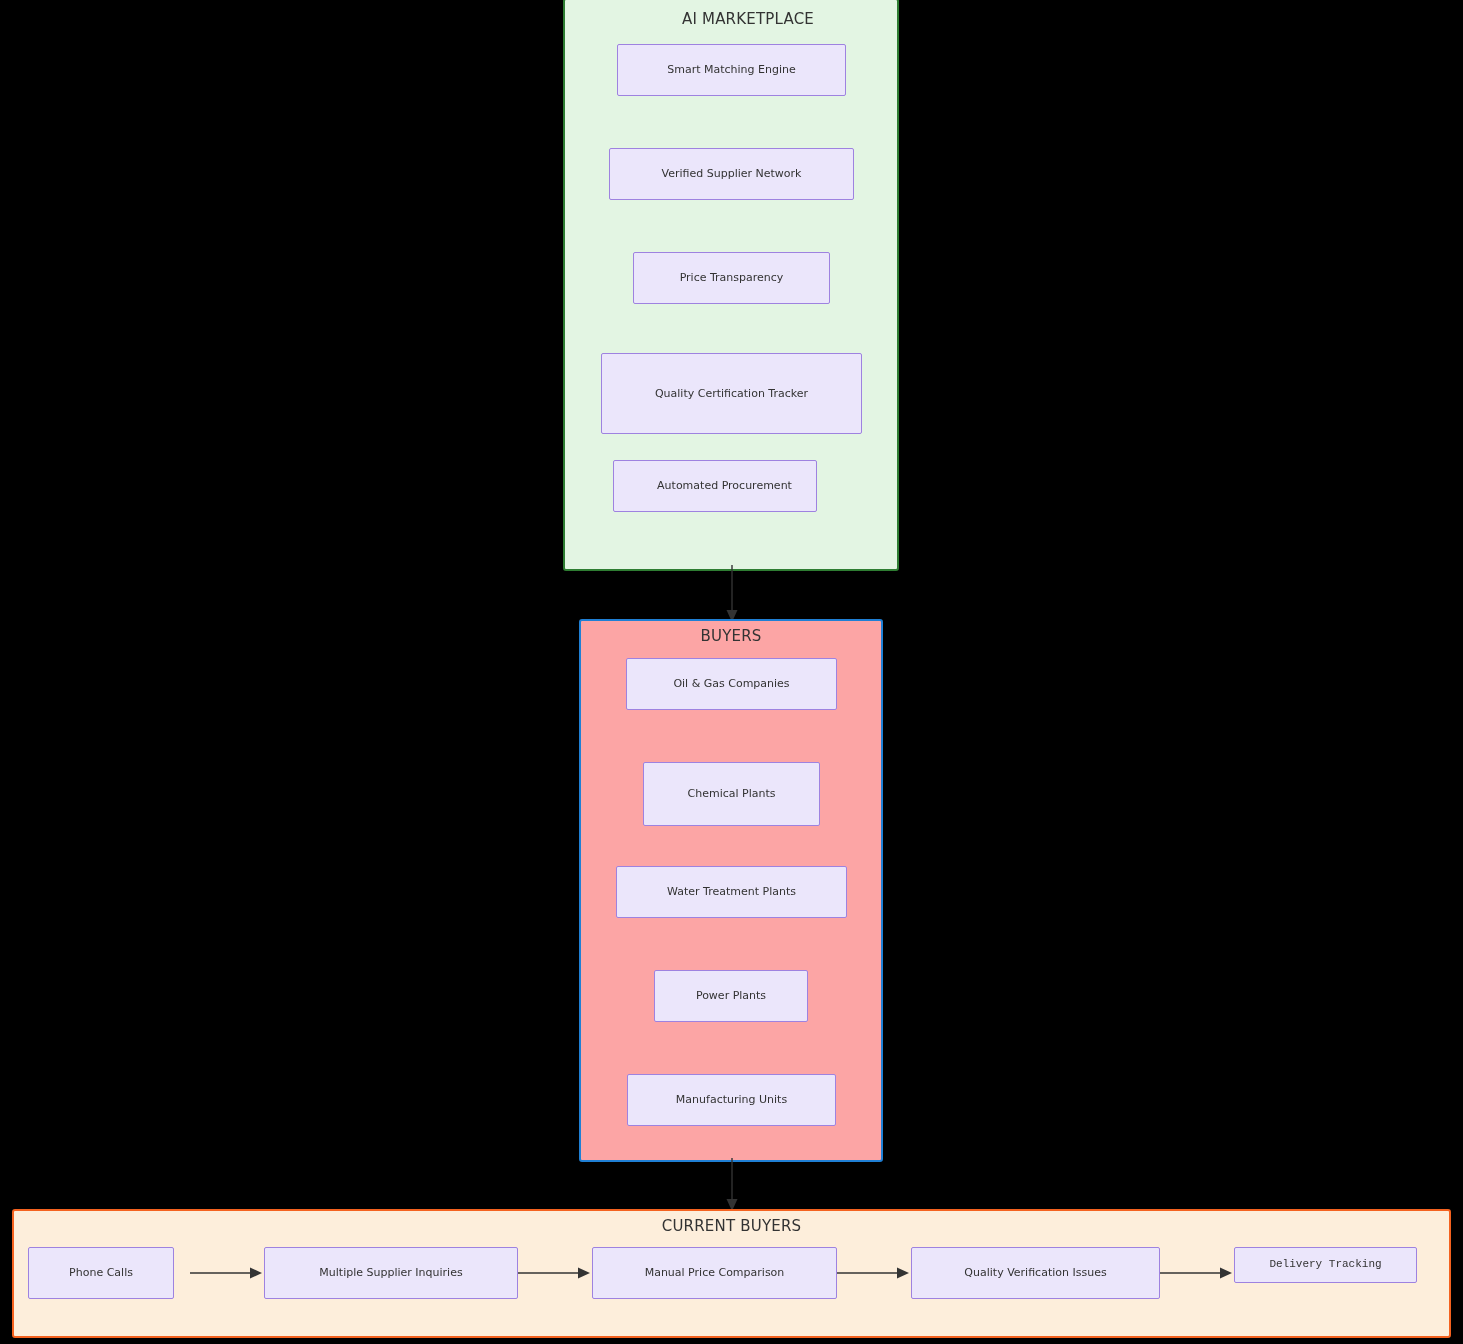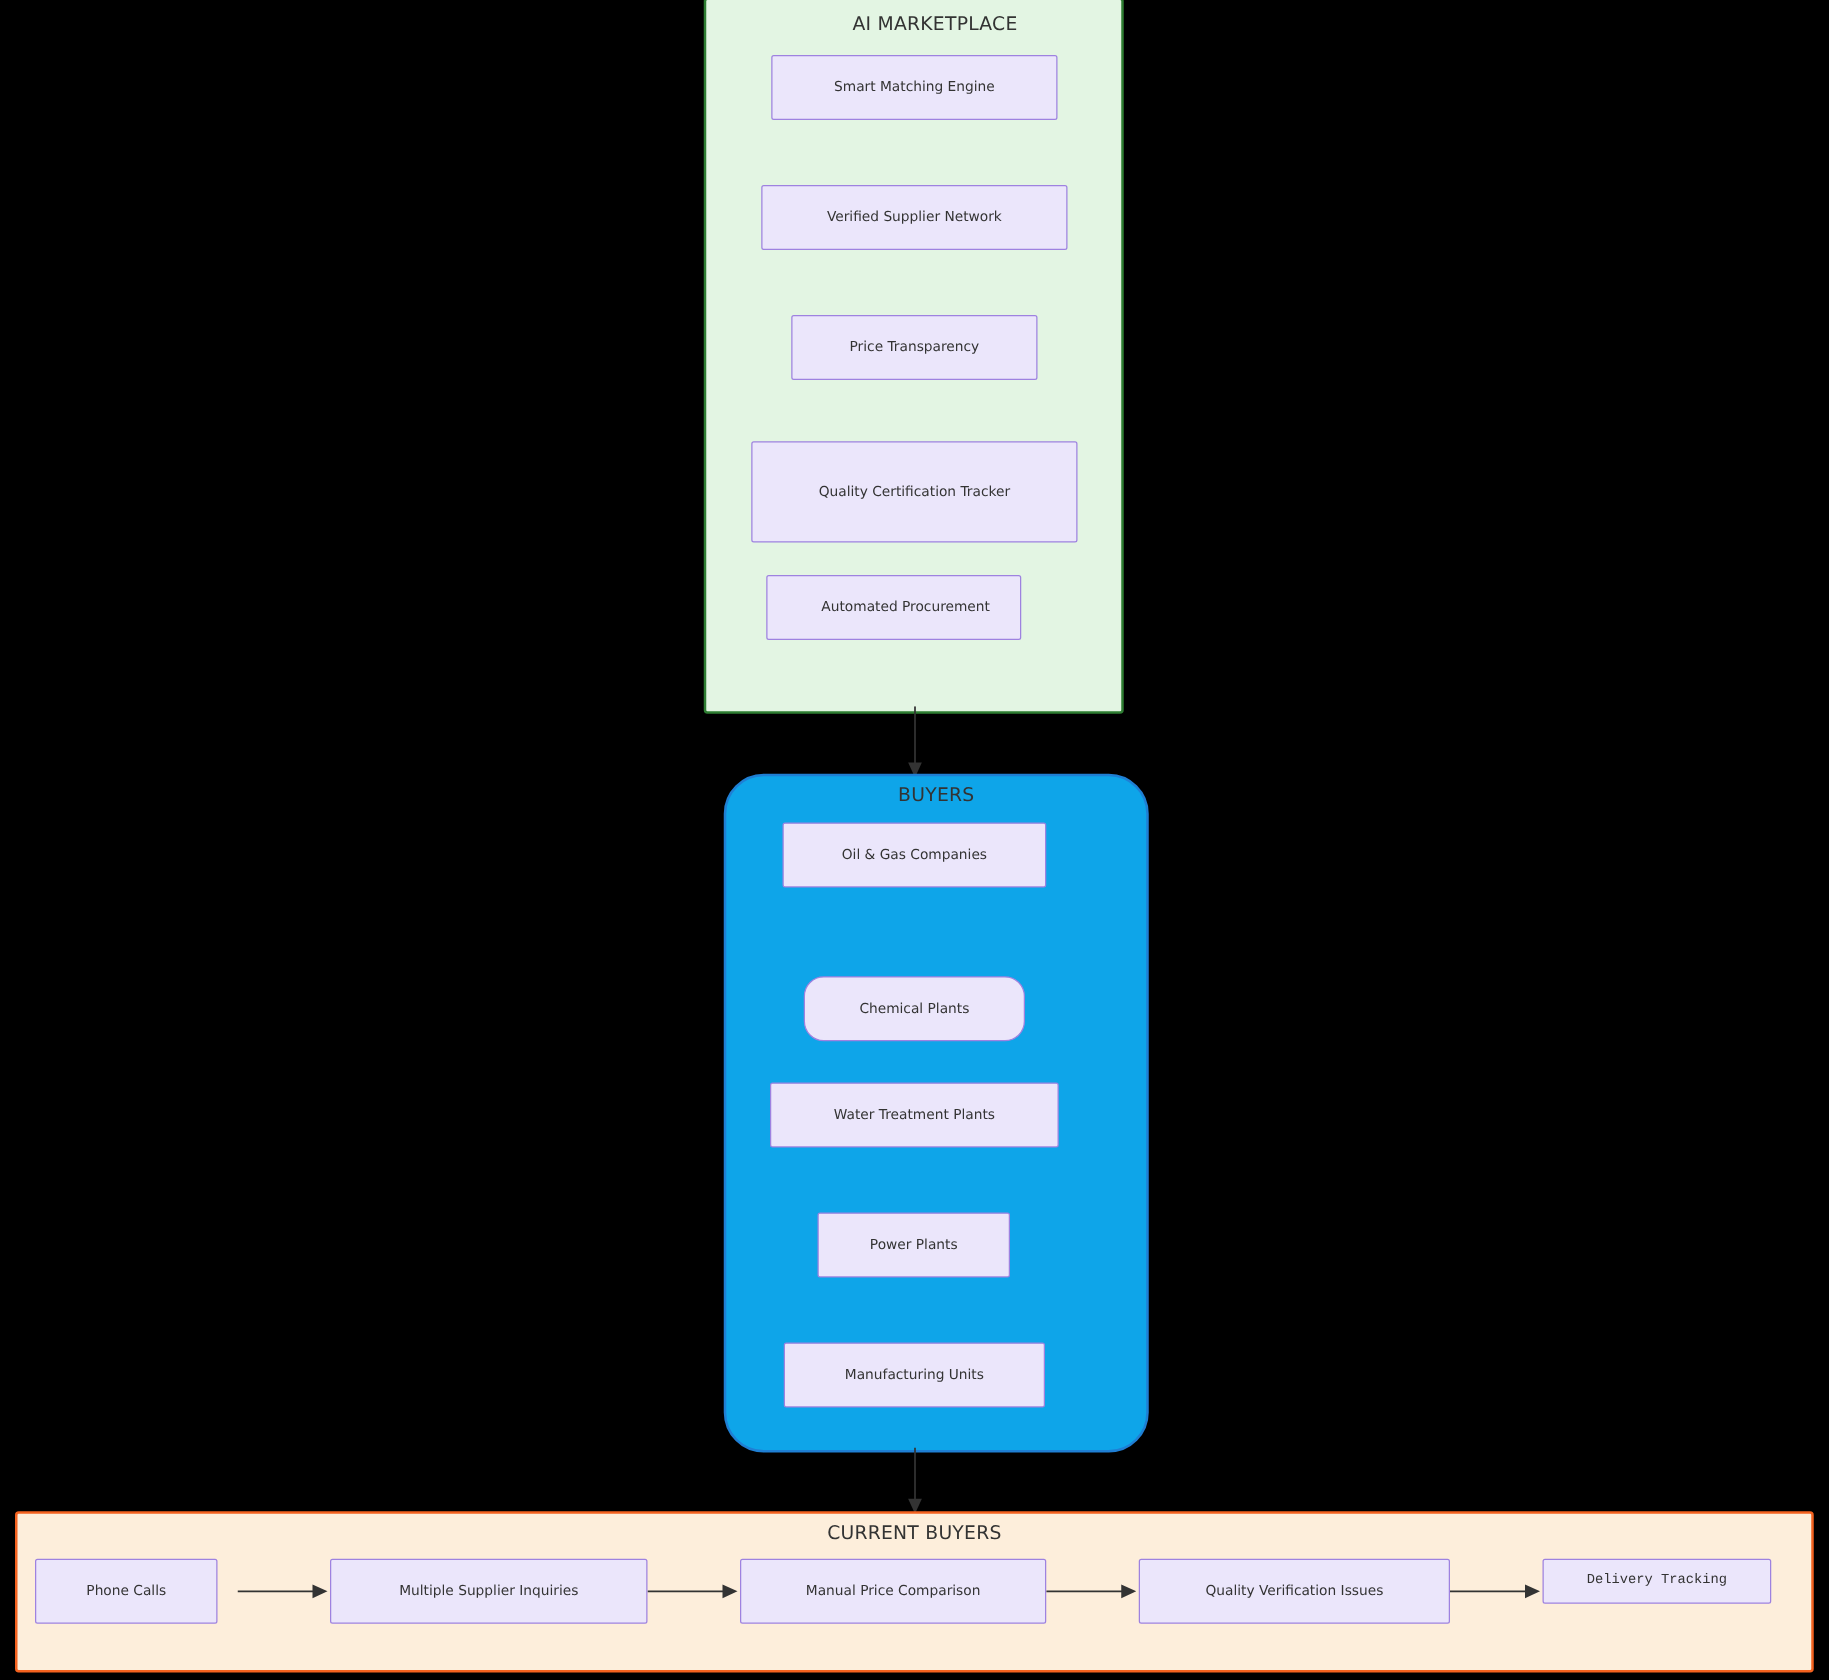--- a/index.html
+++ b/index.html
@@ -45,25 +45,24 @@
     left: 563px;
     top: -2px;
     width: 336px;
     height: 573px;
     background: #e3f5e3;
     border-color: #2e7d32;
   }
   #cluster-buyers {
     left: 579px;
     top: 619px;
-    width: 340px;
+    width: 304px;
     height: 543px;
-    background: #0ea5e9;
+    background: #fca5a5;
     border-color: #1f7fd4;
-    border-radius: 32px;
   }
   #cluster-current {
     left: 12px;
     top: 1209px;
     width: 1439px;
     height: 129px;
     background: #fdeedb;
     border-color: #f4621f;
   }
 
@@ -113,21 +112,21 @@
     <line x1="32" y1="0" x2="32" y2="48" stroke="#333333" stroke-width="1.4"></line>
     <polygon points="32,57 26.5,45 37.5,45" fill="#333333"></polygon>
   </svg>
 
   <div class="cluster" id="cluster-buyers">
     <div class="cluster-title" style="top: 6px;">BUYERS</div>
   </div>
 
   <div class="node" style="left:626px; top:658px; width:211px; height:52px;">Oil &amp; Gas Companies</div>
 
-  <div class="node" style="left:643px; top:781px; width:177px; height:52px;border-radius:16px;">Chemical Plants</div>
+  <div class="node" style="left:643px; top:762px; width:177px; height:64px;">Chemical Plants</div>
 
   <div class="node" style="left:616px; top:866px; width:231px; height:52px;">Water Treatment Plants</div>
 
   <div class="node" style="left:654px; top:970px; width:154px; height:52px;">Power Plants</div>
 
   <div class="node" style="left:627px; top:1074px; width:209px; height:52px;">Manufacturing Units</div>
 
   <svg class="edge" style="left:700px; top:1158px; width:64px; height:56px;" viewBox="0 0 64 56">
     <line x1="32" y1="0" x2="32" y2="44" stroke="#333333" stroke-width="1.4"></line>
     <polygon points="32,53 26.5,41 37.5,41" fill="#333333"></polygon>

